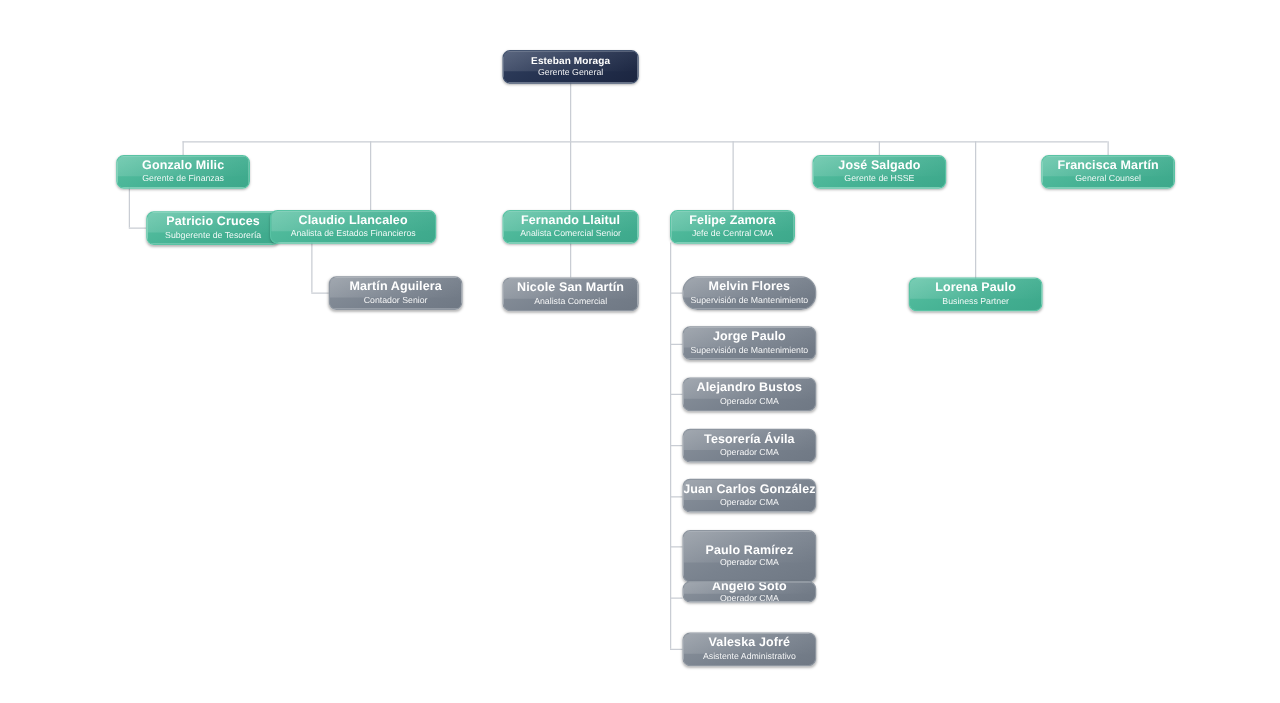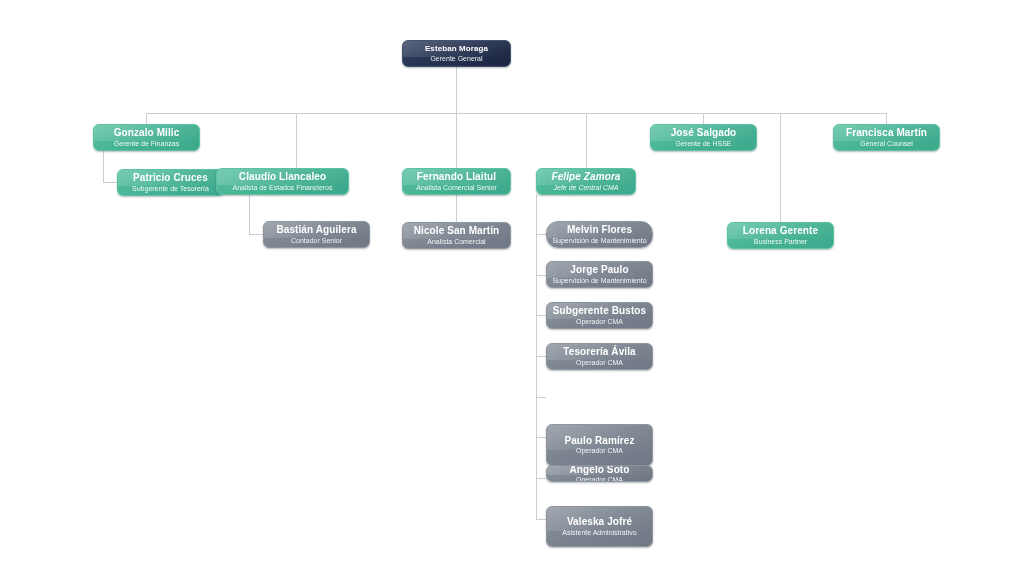--- a/index.html
+++ b/index.html
@@ -132,82 +132,86 @@
     <span class="nm">Patricio Cruces</span>
     <span class="ttl">Subgerente de Tesorería</span>
   </div>
 
   <div class="node green" style="left:216px; top:168px; width:133px; height:27px;">
     <span class="nm">Claudio Llancaleo</span>
     <span class="ttl">Analista de Estados Financieros</span>
   </div>
 
   <div class="node gray" style="left:263px; top:221px; width:107px; height:27px;">
-    <span class="nm">Bastián Aguilera</span>
+    <span class="nm">Martín Aguilera</span>
     <span class="ttl">Contador Senior</span>
   </div>
 
   <div class="node green" style="left:402px; top:168px; width:109px; height:27px;">
     <span class="nm">Fernando Llaitul</span>
     <span class="ttl">Analista Comercial Senior</span>
   </div>
 
   <div class="node gray" style="left:402px; top:222px; width:109px; height:27px;">
     <span class="nm">Nicole San Martín</span>
     <span class="ttl">Analista Comercial</span>
   </div>
 
-  <div class="node green" style="left:536px; top:168px; width:100px; height:27px;font-style:italic;">
+  <div class="node green" style="left:536px; top:168px; width:100px; height:27px;">
     <span class="nm">Felipe Zamora</span>
     <span class="ttl">Jefe de Central CMA</span>
   </div>
 
   <div class="node gray" style="left:546px; top:221px; width:107px; height:27px;border-radius:12px;">
     <span class="nm">Melvin Flores</span>
     <span class="ttl">Supervisión de Mantenimiento</span>
   </div>
 
   <div class="node gray" style="left:546px; top:261px; width:107px; height:27px;">
     <span class="nm">Jorge Paulo</span>
     <span class="ttl">Supervisión de Mantenimiento</span>
   </div>
 
   <div class="node gray" style="left:546px; top:302px; width:107px; height:27px;">
-    <span class="nm">Subgerente Bustos</span>
+    <span class="nm">Alejandro Bustos</span>
     <span class="ttl">Operador CMA</span>
   </div>
 
   <div class="node gray" style="left:546px; top:343px; width:107px; height:27px;">
     <span class="nm">Tesorería Ávila</span>
     <span class="ttl">Operador CMA</span>
   </div>
 
+  <div class="node gray" style="left:546px; top:383px; width:107px; height:27px;">
+    <span class="nm">Juan Carlos González</span>
+    <span class="ttl">Operador CMA</span>
+  </div>
 
   <div class="node gray" style="left:546px; top:424px; width:107px; height:42px;">
     <span class="nm">Paulo Ramírez</span>
     <span class="ttl">Operador CMA</span>
   </div>
 
   <div class="node gray" style="left:546px; top:465px; width:107px; height:17px;">
     <span class="nm">Ángelo Soto</span>
     <span class="ttl">Operador CMA</span>
   </div>
 
-  <div class="node gray" style="left:546px; top:506px; width:107px; height:41px;">
+  <div class="node gray" style="left:546px; top:506px; width:107px; height:27px;">
     <span class="nm">Valeska Jofré</span>
     <span class="ttl">Asistente Administrativo</span>
   </div>
 
   <div class="node green" style="left:650px; top:124px; width:107px; height:27px;">
     <span class="nm">José Salgado</span>
     <span class="ttl">Gerente de HSSE</span>
   </div>
 
   <div class="node green" style="left:727px; top:222px; width:107px; height:27px;">
-    <span class="nm">Lorena Gerente</span>
+    <span class="nm">Lorena Paulo</span>
     <span class="ttl">Business Partner</span>
   </div>
 
   <div class="node green" style="left:833px; top:124px; width:107px; height:27px;">
     <span class="nm">Francisca Martín</span>
     <span class="ttl">General Counsel</span>
   </div>
 
 </div>
 

